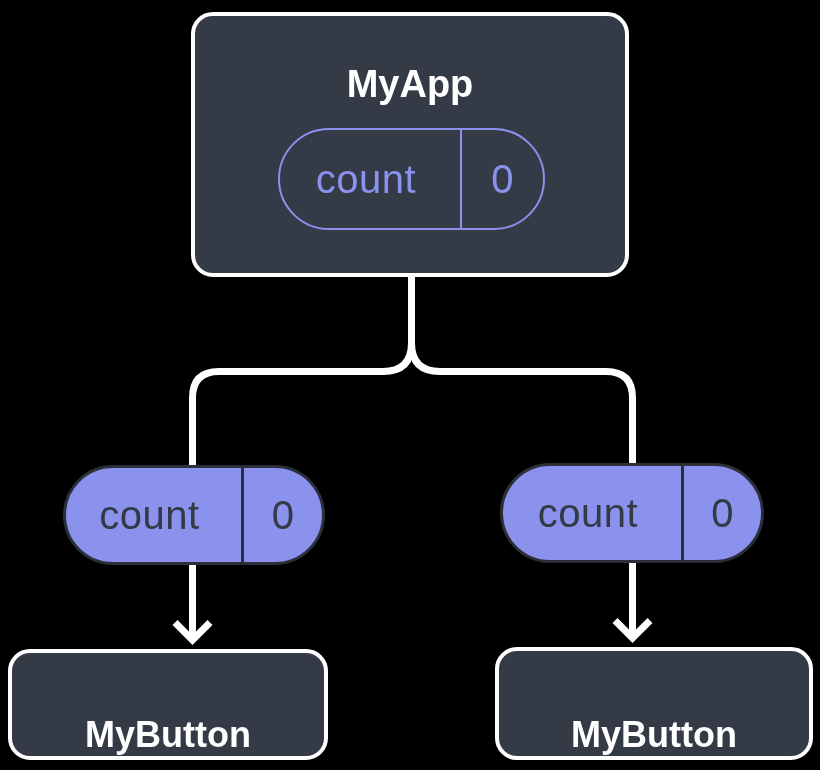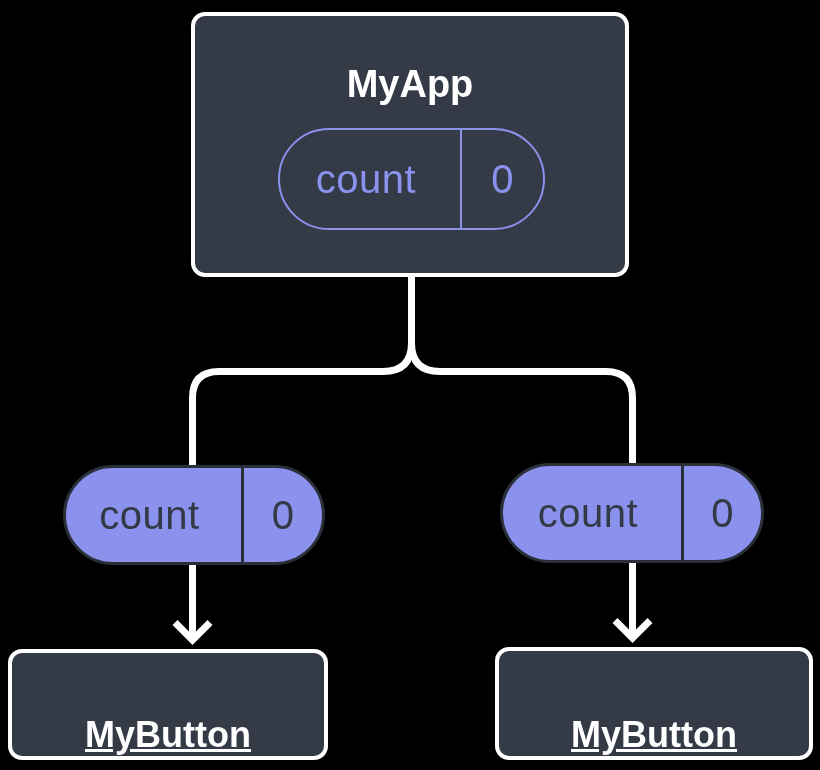--- a/index.html
+++ b/index.html
@@ -33,23 +33,22 @@
     stroke:var(--connector);
     stroke-width:7;
     stroke-linecap:butt;
     stroke-linejoin:miter;
   }
   .node{
     position:absolute;
     box-sizing:border-box;
     background:var(--node-fill);
     border:4px solid var(--node-border);
-    border-radius:14px;
+    border-radius:22px;
     color:var(--node-text);
-    text-decoration:underline;
   }
   .app-node{left:191px;top:12px;width:438px;height:265px;}
   .app-title{
     position:absolute;left:0;top:46px;width:100%;
     text-align:center;
     font-size:38px;line-height:44px;font-weight:700;
     color:var(--node-text);
   }
   .btn-node{
     display:flex;align-items:flex-end;justify-content:center;

